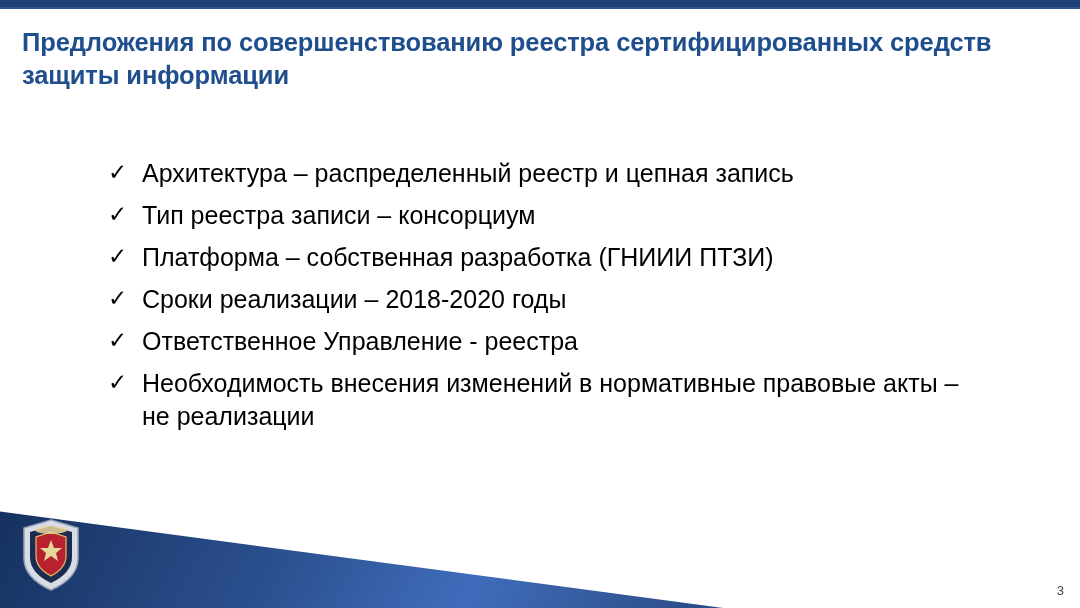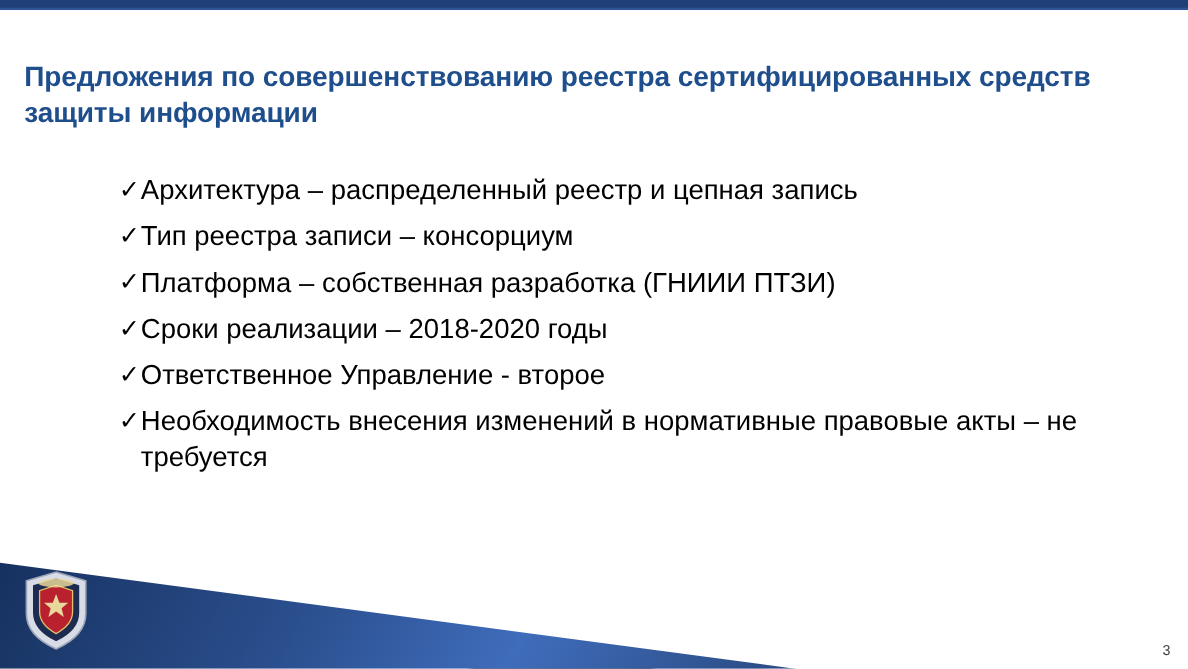--- a/index.html
+++ b/index.html
@@ -43,21 +43,20 @@
   .title {
     position: absolute;
     left: 22px;
     top: 26px;
     width: 1000px;
     color: #1f4e8c;
     font-size: 25.5px;
     font-weight: bold;
     line-height: 1.28;
     letter-spacing: -0.1px;
-    margin-top: 28px;
   }
 
   
   .bullets {
     position: absolute;
     left: 108px;
     top: 157px;
     width: 880px;
   }
   .bullet-row {
@@ -71,20 +70,21 @@
   .bullet-mark {
     flex: 0 0 auto;
     width: 20px;
     font-size: 23px;
     line-height: 1.32;
     color: #000000;
   }
   .bullet-text {
     flex: 1 1 auto;
     white-space: pre-wrap;
+    margin-left: 14px;
   }
 
   
   .bottom-band {
     position: absolute;
     left: 0;
     bottom: 0;
     width: 1080px;
     height: 110px;
     overflow: hidden;
@@ -175,26 +175,26 @@
       <span class="bullet-text">Платформа – собственная разработка (ГНИИИ ПТЗИ)</span>
     </div>
 
     <div class="bullet-row">
       <span class="bullet-mark">✓</span>
       <span class="bullet-text">Сроки реализации – 2018-2020 годы</span>
     </div>
 
     <div class="bullet-row">
       <span class="bullet-mark">✓</span>
-      <span class="bullet-text">Ответственное Управление - второе</span>
-    </div>
-
-    <div class="bullet-row">
-      <span class="bullet-mark">✓</span>
-      <span class="bullet-text">Необходимость внесения изменений в нормативные правовые акты – не требуется</span>
+      <span class="bullet-text">Ответственное Управление - реестра</span>
+    </div>
+
+    <div class="bullet-row">
+      <span class="bullet-mark">✓</span>
+      <span class="bullet-text">Необходимость внесения изменений в нормативные правовые акты – не реализации</span>
     </div>
 
   </div>
 
   <div class="bottom-band">
     <div class="band-white"></div>
     <div class="band-lightblue"></div>
     <div class="band-black"></div>
     <div class="band-blue"></div>
 

